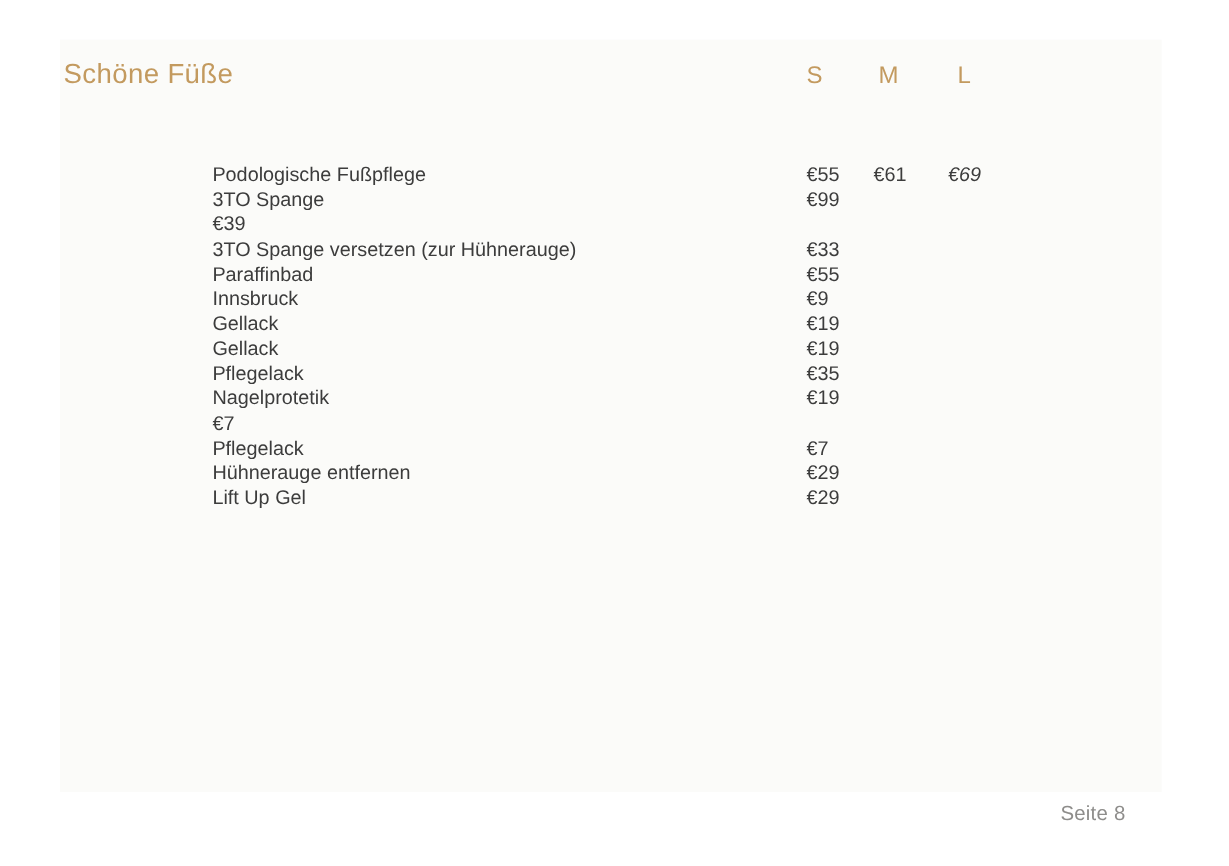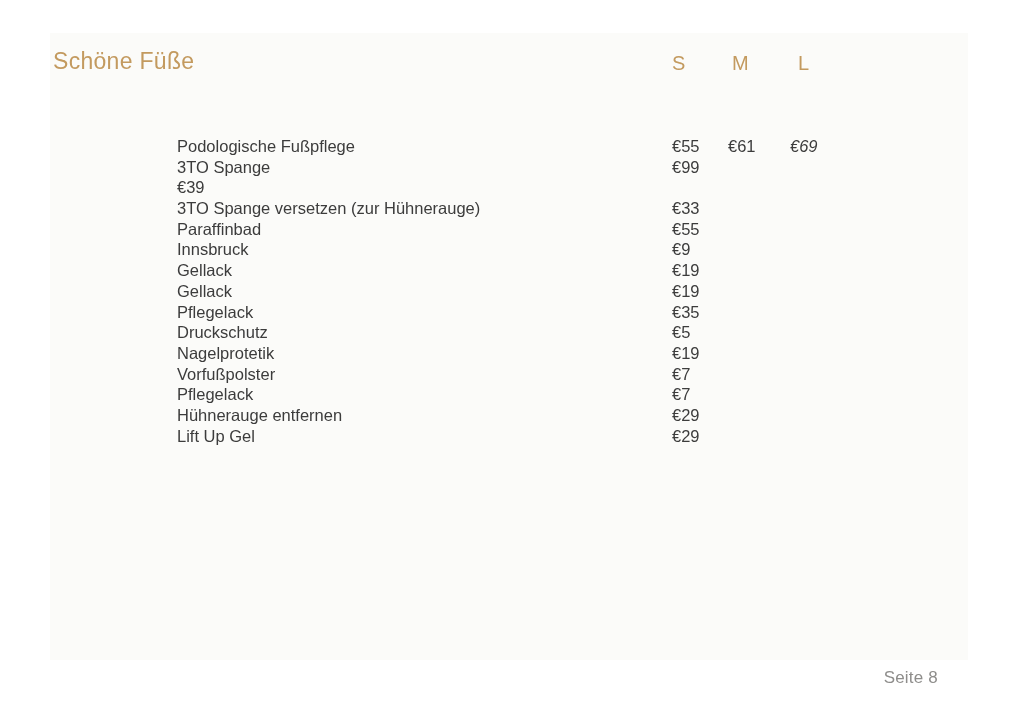--- a/index.html
+++ b/index.html
@@ -138,33 +138,26 @@
     <span class="price m"></span>
     <span class="price l"></span>
   </div>
         <div class="row">
     <span class="name">Pflegelack</span>
     <span class="price s">€35</span>
     <span class="price m"></span>
     <span class="price l"></span>
   </div>
         <div class="row">
-    <span class="name">Druckschutz</span>
-    <span class="price s">€5</span>
-    <span class="price m"></span>
-    <span class="price l"></span>
-  </div>
-        <div class="row">
     <span class="name">Nagelprotetik</span>
     <span class="price s">€19</span>
     <span class="price m"></span>
     <span class="price l"></span>
   </div>
         <div class="row">
-    <span class="name">Vorfußpolster</span>
     <span class="price s">€7</span>
     <span class="price m"></span>
     <span class="price l"></span>
   </div>
         <div class="row">
     <span class="name">Pflegelack</span>
     <span class="price s">€7</span>
     <span class="price m"></span>
     <span class="price l"></span>
   </div>

